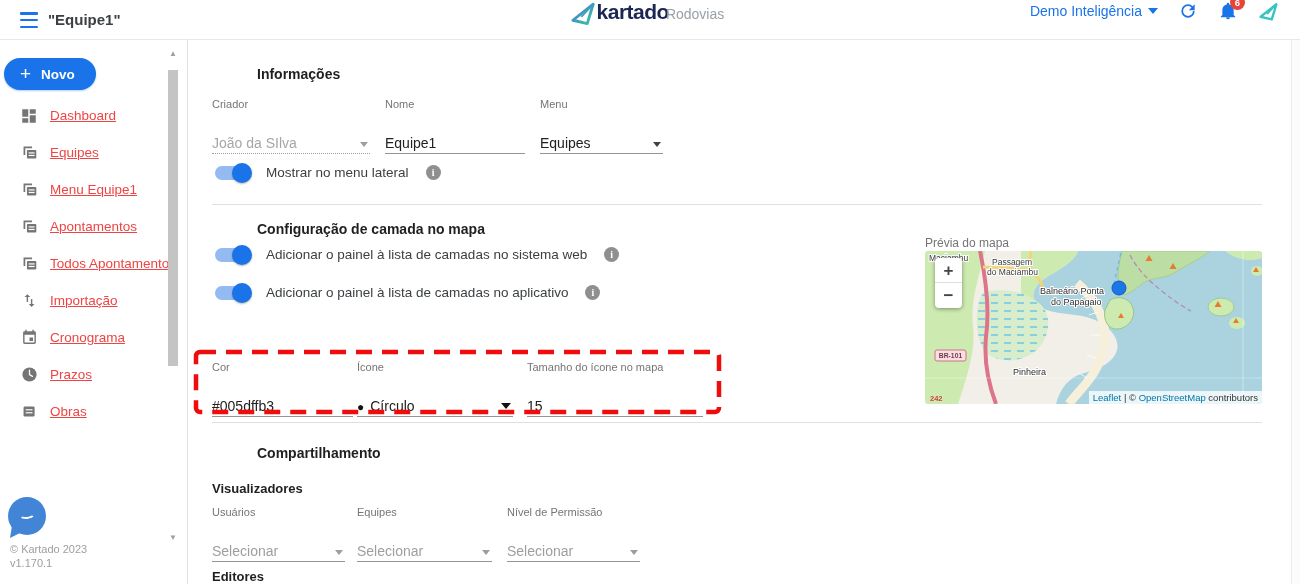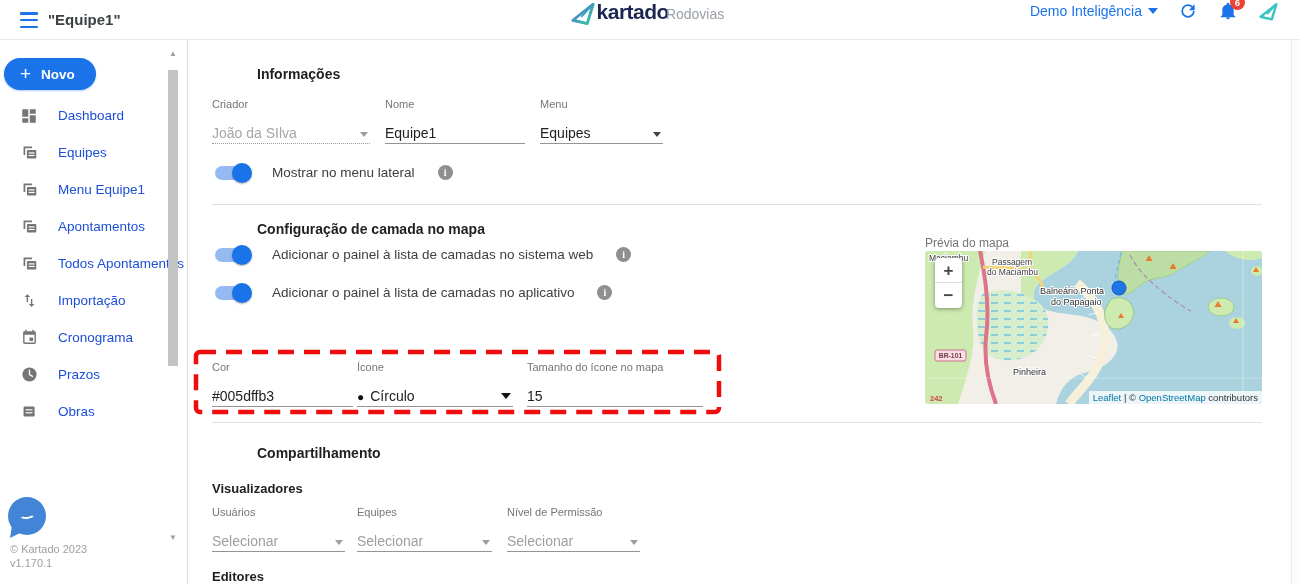--- a/index.html
+++ b/index.html
@@ -34,21 +34,21 @@
              border-right:1px solid #e0e0e0; z-index:20; }
   .btn-novo { position:absolute; left:4px; top:18px; width:92px; height:32px; border-radius:16px;
               background:#1a73e8; color:#fff; display:flex; align-items:center; gap:10px;
               padding-left:16px; cursor:pointer; box-shadow:0 1px 2px rgba(26,115,232,.35); }
   .btn-novo .plus { font-size:19px; font-weight:400; line-height:1; margin-top:-2px; }
   .btn-novo .nlabel { font-size:13.5px; font-weight:700; }
   .side-items { position:absolute; top:57px; left:0; width:168px; }
   .side-item { height:37px; display:flex; align-items:center; cursor:pointer; }
   .side-item .sicon { width:18px; height:18px; margin-left:20px; flex:none; display:flex;
                       align-items:center; justify-content:center; }
-  .side-item .slabel { margin-left:20px; font-size:13.5px; color:#1d4ed8; white-space:nowrap; }
+  .side-item .slabel { margin-left:12px; font-size:13.5px; color:#ef4444; white-space:nowrap;text-decoration:underline; }
   .side-copy { position:absolute; left:10px; top:502px; font-size:11px; color:#9e9e9e; line-height:14px; }
   
   .sb-scroll { position:absolute; right:8px; top:8px; width:12px; height:528px; }
   .sb-arrow { position:absolute; left:0; width:12px; height:12px; font-size:8px; color:#9e9e9e;
               text-align:center; line-height:12px; cursor:pointer; }
   .sb-thumb { position:absolute; left:1px; top:22px; width:10px; height:296px; background:#c4c4c4; cursor:pointer; }
   
   .chat-bubble { position:absolute; left:8px; top:457px; width:38px; height:38px; border-radius:50%;
                  background:#4285d6; z-index:25; cursor:pointer; }
   .chat-bubble::after { content:""; position:absolute; left:2px; bottom:-3px; width:13px; height:12px;
@@ -59,33 +59,33 @@
   
   .content-scroll { position:absolute; right:0; top:40px; width:9px; height:544px;
                     background:#fcfcfc; border-left:1px solid #ececec; }
 
   .sec-title { position:absolute; font-size:14px; font-weight:700; color:#1f1f1f;padding-left:45px; }
   .sub-title { position:absolute; font-size:13px; font-weight:700; color:#1f1f1f; }
   .divider { position:absolute; left:212px; width:1050px; height:1px; background:#e0e0e0; }
 
   .field { position:absolute; }
   .flabel { font-size:11px; color:#757575; height:13px; }
-  .fvalue { position:relative; margin-top:14px; height:19px; font-size:14px; color:#212121;
+  .fvalue { position:relative; margin-top:24px; height:19px; font-size:14px; color:#212121;
             padding-bottom:6px; border-bottom:1px solid #949494; white-space:nowrap; }
   .fvalue.disabled { color:#a6a6a6; border-bottom:1px dotted #9a9a9a; }
   .fvalue.placeholder { color:#9e9e9e; }
   .sel-arrow { position:absolute; right:2px; top:7px; width:0; height:0;
                border-left:4.5px solid transparent; border-right:4.5px solid transparent;
                border-top:5.5px solid #424242; }
   .sel-arrow.gray { border-top-color:#9e9e9e; }
   .sel-arrow.big { border-left-width:5.5px; border-right-width:5.5px; border-top-width:6.5px;
                    border-top-color:#111; top:5px; }
   .dot { font-size:12px; margin-right:6px; color:#111; }
 
-  .toggle-row { position:absolute; display:flex; align-items:center; gap:23px; }
+  .toggle-row { position:absolute; display:flex; align-items:center; gap:17px; }
   .toggle { position:relative; width:34px; height:14px; border-radius:7px; background:#93bbf2;
             margin-left:3px; cursor:pointer; flex:none; }
   .toggle .knob { position:absolute; right:-3px; top:-3px; width:20px; height:20px; border-radius:50%;
                   background:#1a73e8; box-shadow:0 1px 2px rgba(0,0,0,.3); }
   .tlabel { font-size:13.5px; color:#3c4043; white-space:nowrap; }
   .info-ic { width:15px; height:15px; border-radius:50%; background:#8f8f8f; color:#fff;
              font-size:10px; font-weight:700; display:flex; align-items:center; justify-content:center;
              font-family:"Liberation Serif", serif; cursor:pointer; flex:none; }
 
   

